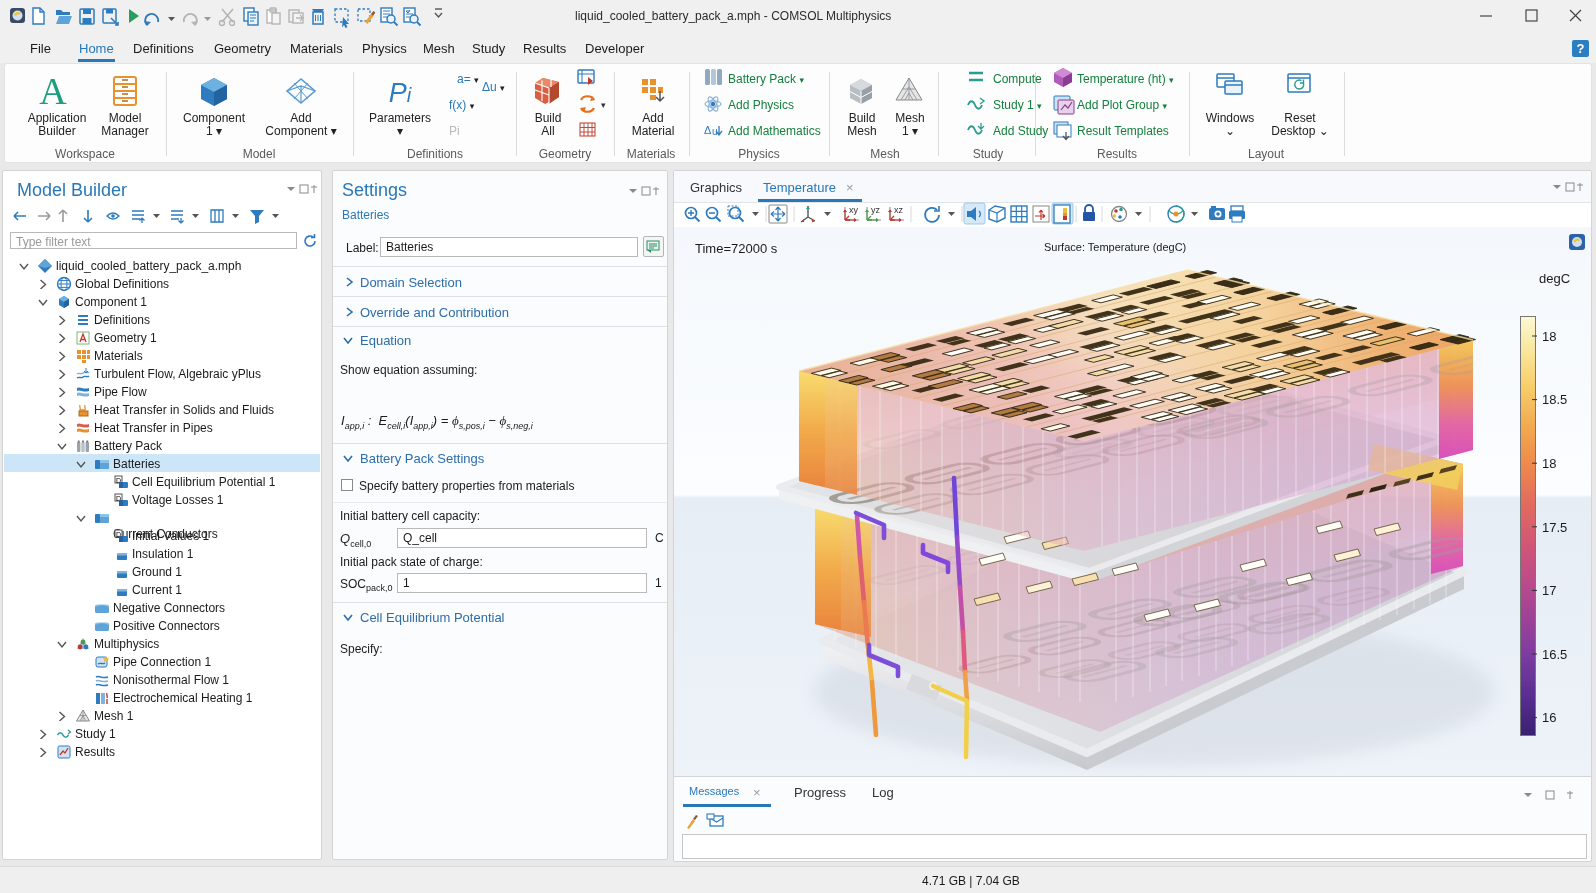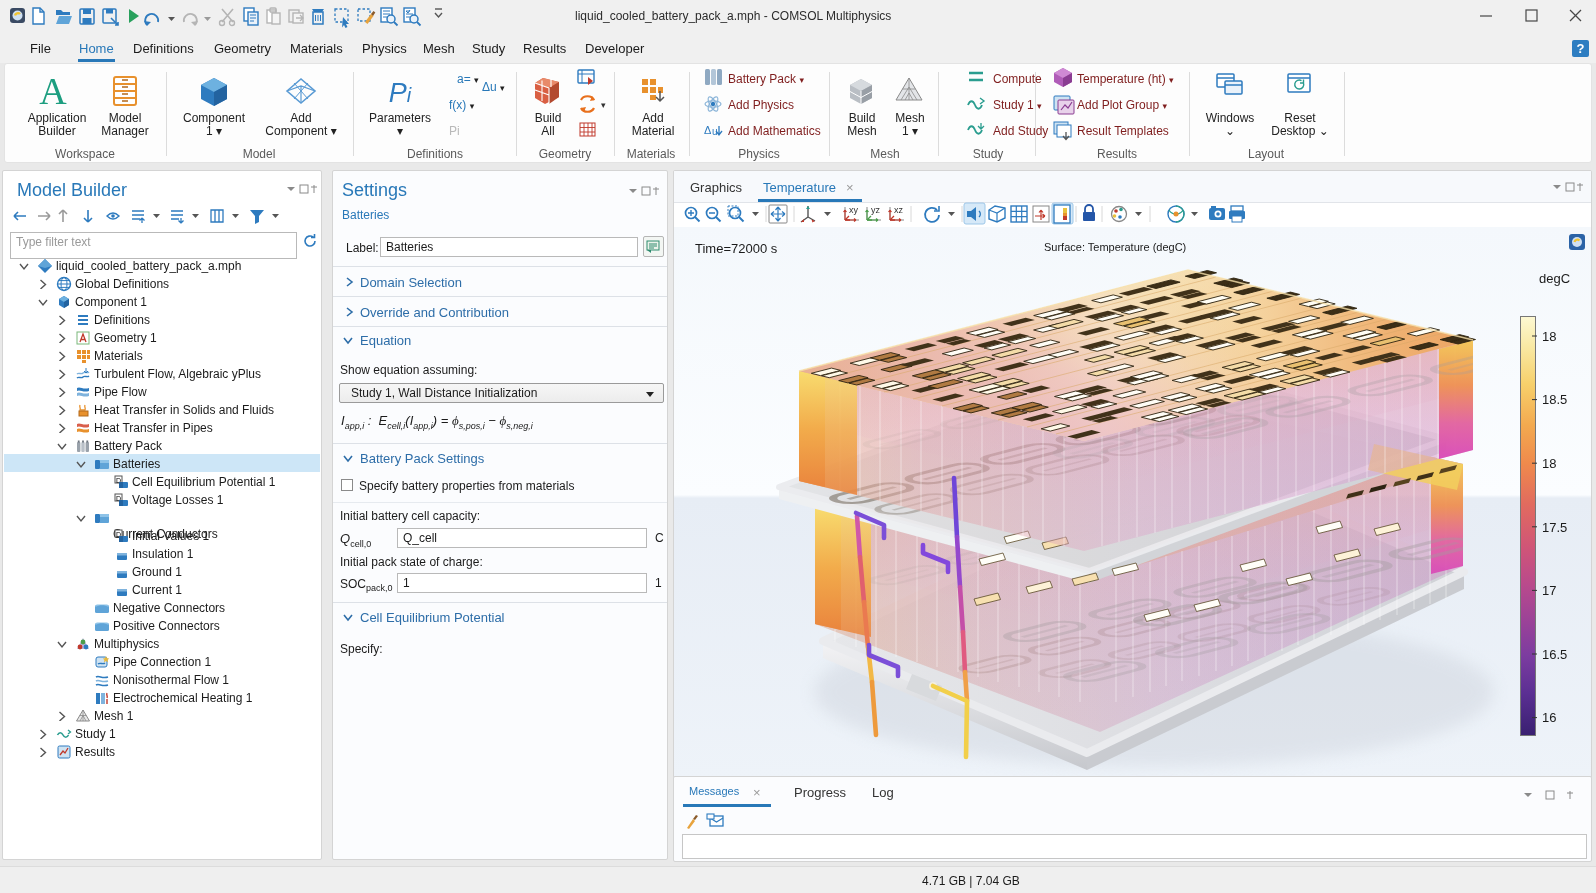--- a/index.html
+++ b/index.html
@@ -4,21 +4,21 @@
 html,body{width:1596px;height:893px;overflow:hidden;font-family:"Liberation Sans",sans-serif;background:#e9e9e9;position:relative}
 .abs{position:absolute}
 #titlebar{left:0;top:0;width:1596px;height:33px;background:#f0f0f0}
 #menubar{left:0;top:33px;width:1596px;height:30px;background:#f0f0f0}
 .menu{position:absolute;top:8px;font-size:13px;color:#1b1b1b}
 .menu.active{color:#2878b8}
 #ribbon{left:4px;top:63px;width:1588px;height:100px;background:#fdfdfd;border:1px solid #e3e3e3;border-radius:3px}
 .rsep{position:absolute;top:8px;width:1px;height:84px;background:#dcdcdc}
 .rlabel{position:absolute;top:83px;font-size:12px;color:#5a5a5a;width:120px;text-align:center}
 .rbig{position:absolute;font-size:12px;color:#222;text-align:center;line-height:13px;top:48px;width:110px}
-.rrow{position:absolute;font-size:12px;color:#7f1d1d;height:18px;line-height:18px}
+.rrow{position:absolute;font-size:12px;color:#15803d;height:18px;line-height:18px}
 .card{position:absolute;background:#fff;border:1px solid #d4d4d4;border-radius:2px}
 .ptitle{font-size:18px;color:#2878b8}
 .treerow{position:absolute;height:18px;font-size:12px;color:#1b1b1b;white-space:nowrap}
 .shead{font-size:13px;color:#2d6da8;position:absolute}
 .slabel{font-size:12px;color:#1b1b1b;position:absolute}
 .ssep{position:absolute;height:1px;background:#dde1e7;left:0;width:334px}
 .input{position:absolute;background:#fff;border:1px solid #b9b9b9;font-size:12px;color:#1b1b1b;line-height:18px;padding-left:5px}
 .drop{position:absolute;background:linear-gradient(#f6f6f6,#ececec);border:1px solid #9a9a9a;border-radius:2px;font-size:12px;color:#1b1b1b;line-height:19px;padding-left:11px}
 .drop:after{content:"";position:absolute;right:9px;top:8px;border-left:4px solid transparent;border-right:4px solid transparent;border-top:5px solid #222}
 sub{font-size:9px}
@@ -358,21 +358,21 @@
       <g transform="translate(224,9)">
         <path d="M-3 -2 l3.5 4 3.5-4z" fill="#555"></path>
       </g>
       <g transform="translate(246,9)">
         <path d="M-7 -6 h14 l-5 6 v6 l-4 2 v-8 z" fill="#2e7bbf"></path>
       </g>
       <g transform="translate(264,9)">
         <path d="M-3 -2 l3.5 4 3.5-4z" fill="#555"></path>
       </g>
     </svg>
-<div class="input abs" style="left:7px;top:61px;width:287px;height:27px;color:#9a9a9a">Type filter text</div>
+<div class="input abs" style="left:7px;top:61px;width:287px;height:17px;color:#9a9a9a">Type filter text</div>
 <svg class="abs" style="left:299px;top:62px" width="16" height="16">
       <path d="M13 8a5 5 0 1 1-1.8-3.8M12.5 1v3.5H9" stroke="#2e7bbf" stroke-width="1.6" fill="none"></path>
     </svg>
 <div id="tree" class="abs" style="left:0;top:82px;width:318px;height:600px">
       <div class="treerow" style="left:0;top:4px">
         <svg class="abs" style="left:16px;top:5px" width="10" height="9">
           <path d="M1 2l4 5 4-5" stroke="#555" stroke-width="1.4" fill="none"></path>
         </svg>
         <svg class="abs" style="left:34px;top:1px" width="16" height="16">
           <path d="M8 1 L15 8 L8 15 L1 8 Z" fill="#2e7bbf"></path>
@@ -673,21 +673,20 @@
 <svg class="abs" style="left:12px;top:136px" width="10" height="10">
       <path d="M2 1l5 4-5 4" stroke="#2d6da8" stroke-width="1.6" fill="none"></path>
     </svg>
 <div class="shead" style="left:27px;top:134px">Override and Contribution</div>
 <div class="ssep" style="top:155px"></div>
 <svg class="abs" style="left:10px;top:165px" width="11" height="10">
       <path d="M1 2l4 5 4-5" stroke="#2d6da8" stroke-width="1.6" fill="none"></path>
     </svg>
 <div class="shead" style="left:27px;top:162px">Equation</div>
 <div class="slabel" style="left:7px;top:192px">Show equation assuming:</div>
-<div class="drop abs" style="left:6px;top:212px;width:325px;height:20px">Study 1, Wall Distance Initialization</div>
 <div class="abs" style="left:8px;top:242px;font-size:13px;font-style:italic;color:#1b1b1b;white-space:nowrap"><i>I</i><sub>app,<i>i</i></sub> :&nbsp;&nbsp;<i>E</i><sub>cell,<i>i</i></sub>(<i>I</i><sub>app,<i>i</i></sub>) = <span style="font-family:'Liberation Serif',serif">ϕ</span><sub>s,pos,<i>i</i></sub> − <span style="font-family:'Liberation Serif',serif">ϕ</span><sub>s,neg,<i>i</i></sub></div>
 <div class="ssep" style="top:272px"></div>
 <svg class="abs" style="left:10px;top:283px" width="11" height="10">
       <path d="M1 2l4 5 4-5" stroke="#2d6da8" stroke-width="1.6" fill="none"></path>
     </svg>
 <div class="shead" style="left:27px;top:280px">Battery Pack Settings</div>
 <div class="abs" style="left:8px;top:308px;width:12px;height:12px;border:1px solid #8a8a8a;background:#fff"></div>
 <div class="slabel" style="left:26px;top:308px">Specify battery properties from materials</div>
 <div class="ssep" style="top:331px;background:#e6eaef"></div>
 <div class="slabel" style="left:7px;top:338px">Initial battery cell capacity:</div>

